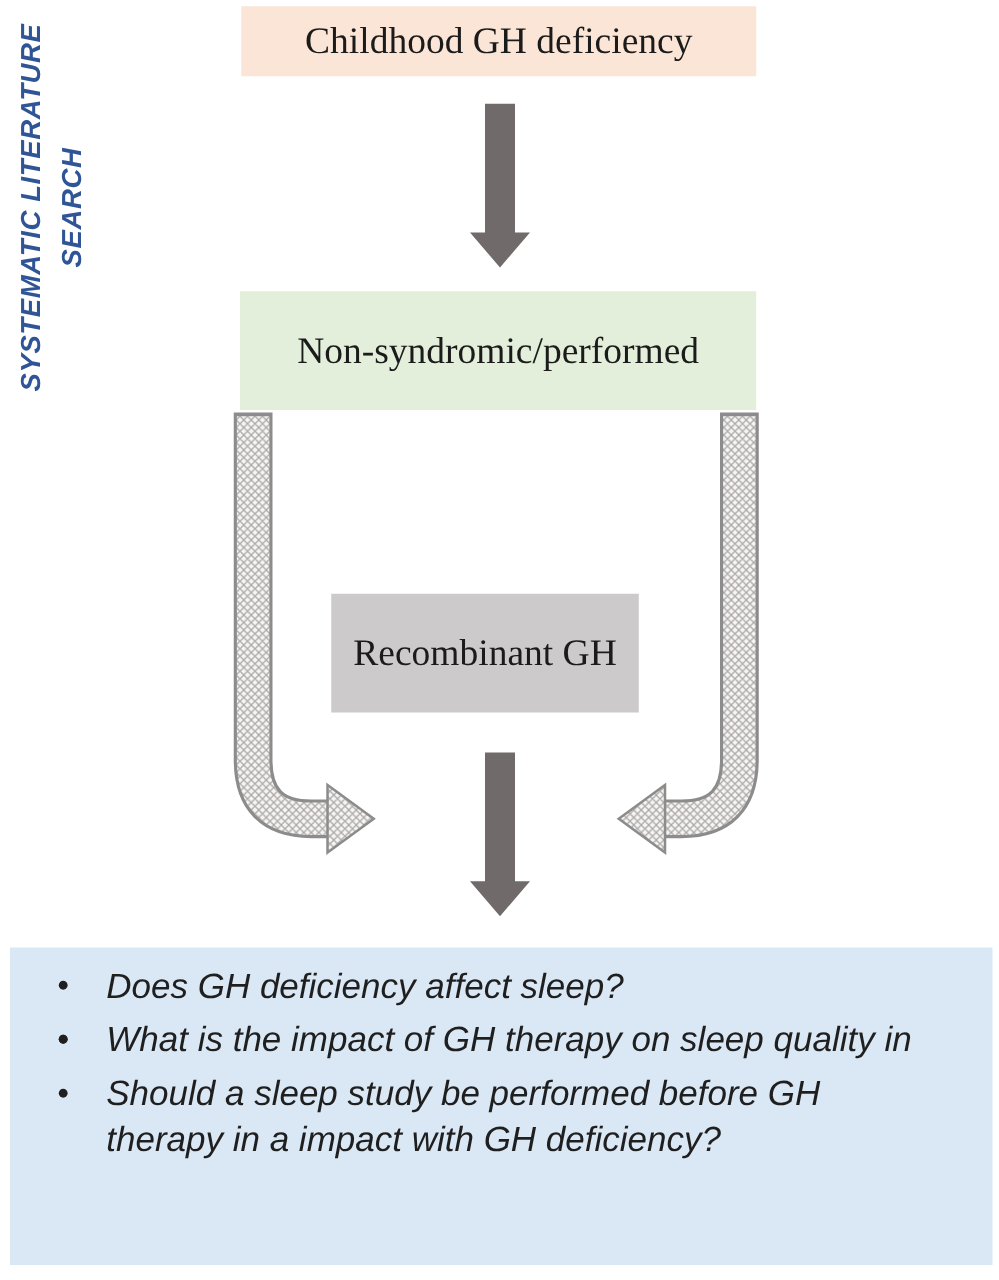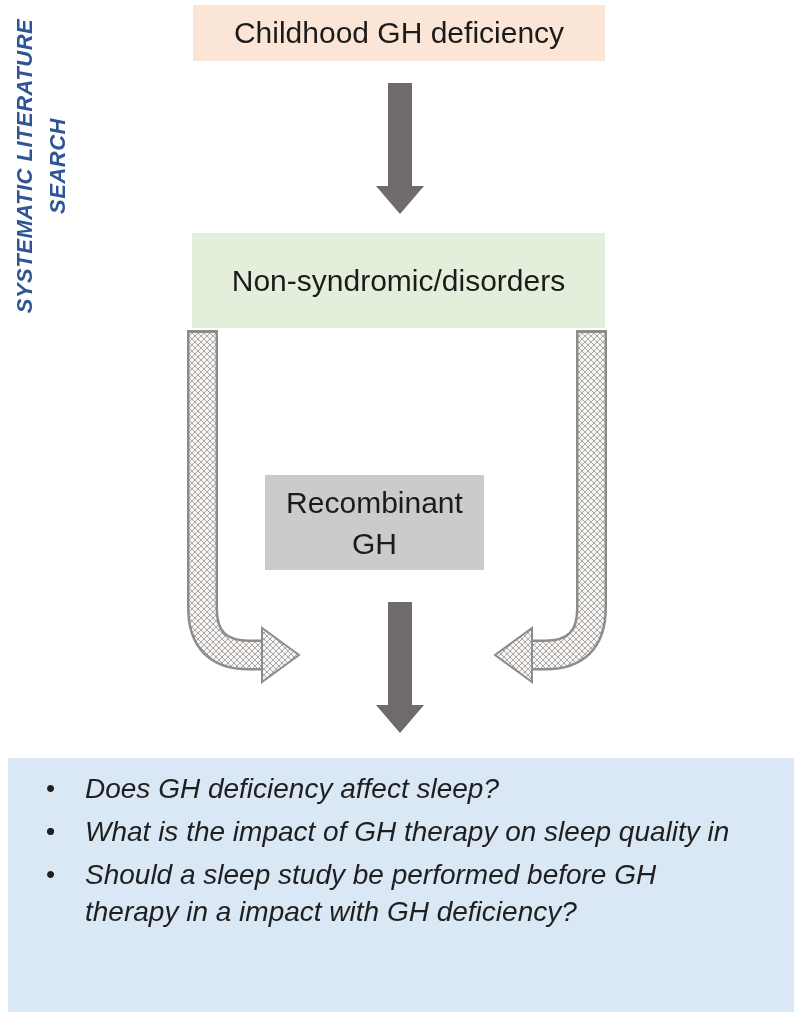--- a/index.html
+++ b/index.html
@@ -15,22 +15,22 @@
     color:#2f5597;font-style:italic;font-weight:600;font-size:22px;line-height:33px;
     letter-spacing:.5px;text-align:center;
   }
   
   .fbox{
     position:absolute;display:flex;flex-direction:column;justify-content:center;
     align-items:center;text-align:center;color:#1b1b1b;z-index:2;
   }
   .box-top{left:193px;top:5px;width:412px;height:56px;background:#fbe5d6;font-size:30px;}
   .box-green{left:192px;top:233px;width:413px;height:95px;background:#e3efda;font-size:30px;line-height:41px;}
-  .box-gray{left:265px;top:475px;width:219px;height:95px;background:#cccaca;font-size:30px;line-height:41px;}
-  .fbox span{display:block;}
+  .box-gray{left:265px;top:475px;width:246px;height:95px;background:#cccaca;font-size:30px;line-height:41px;}
+  .fbox span{display:block;font-family:Liberation Serif, serif;}
   
   .arrows{position:absolute;left:0;top:0;width:799px;height:1024px;z-index:1;}
   
   .qbox{
     position:absolute;left:8px;top:758px;width:786px;height:254px;background:#dae7f4;
     box-sizing:border-box;padding:12px 20px 0 0;z-index:2;
   }
   .qlist{list-style:none;margin:0;padding:0;}
   .qitem{
     position:relative;margin:0 0 6px 0;padding-left:77px;
@@ -78,21 +78,21 @@
       <path d="M591.5,333 L591.5,608 Q591.5,655 545,655 L530,655" stroke="url(#dotpat)" stroke-width="26" fill="none"></path>
       <polygon points="532,628 532,682 495,655" fill="url(#dotpat)" stroke="#8c8c8c" stroke-width="2"></polygon>
     </g>
   </svg>
 
   <div class="fbox box-top">
     <span>Childhood GH deficiency</span>
   </div>
 
   <div class="fbox box-green">
-    <span>Non-syndromic/disorders</span>
+    <span>Non-syndromic/performed</span>
   </div>
 
   <div class="fbox box-gray">
     <span>Recombinant GH</span>
   </div>
 
   <div class="qbox">
     <ul class="qlist">
       <li class="qitem">
         <span class="bullet">•</span>

